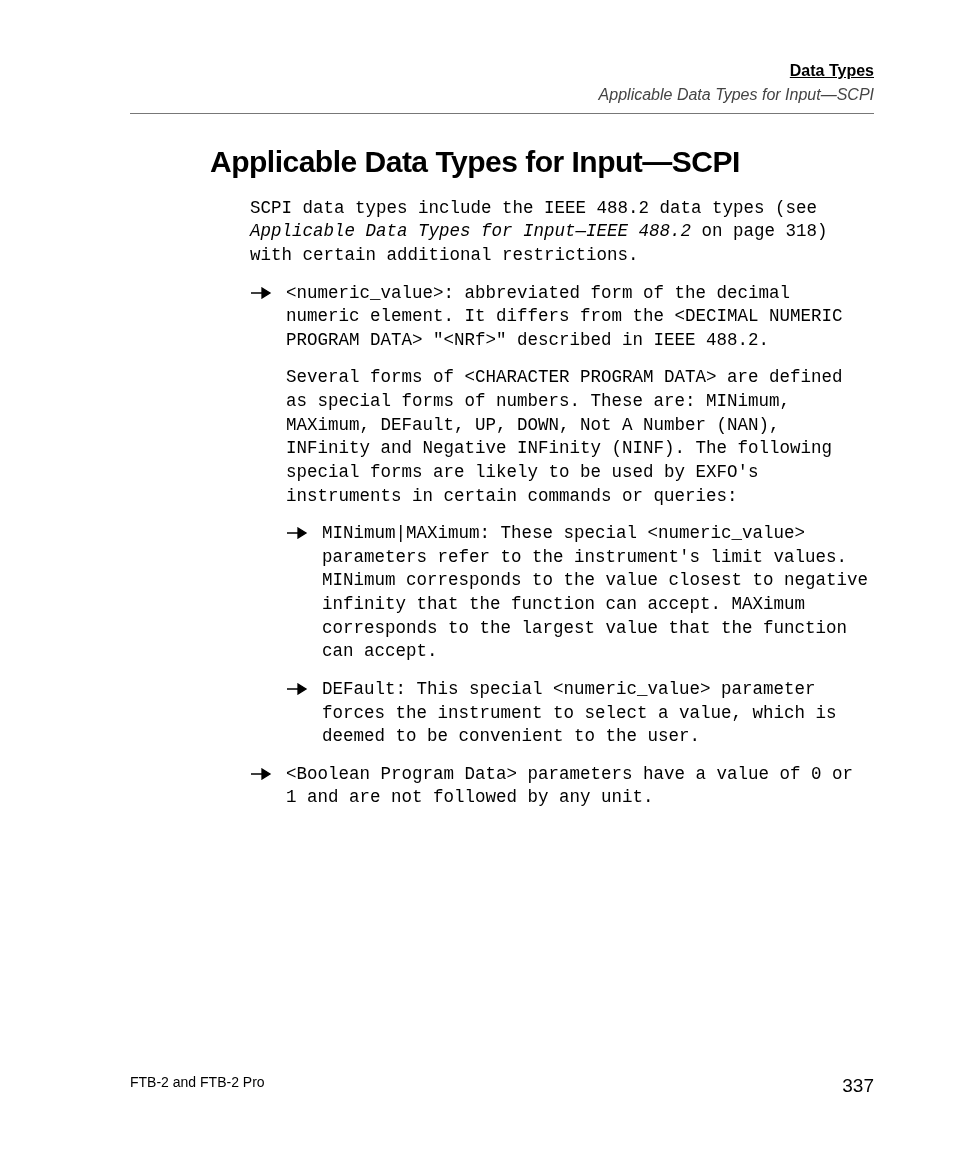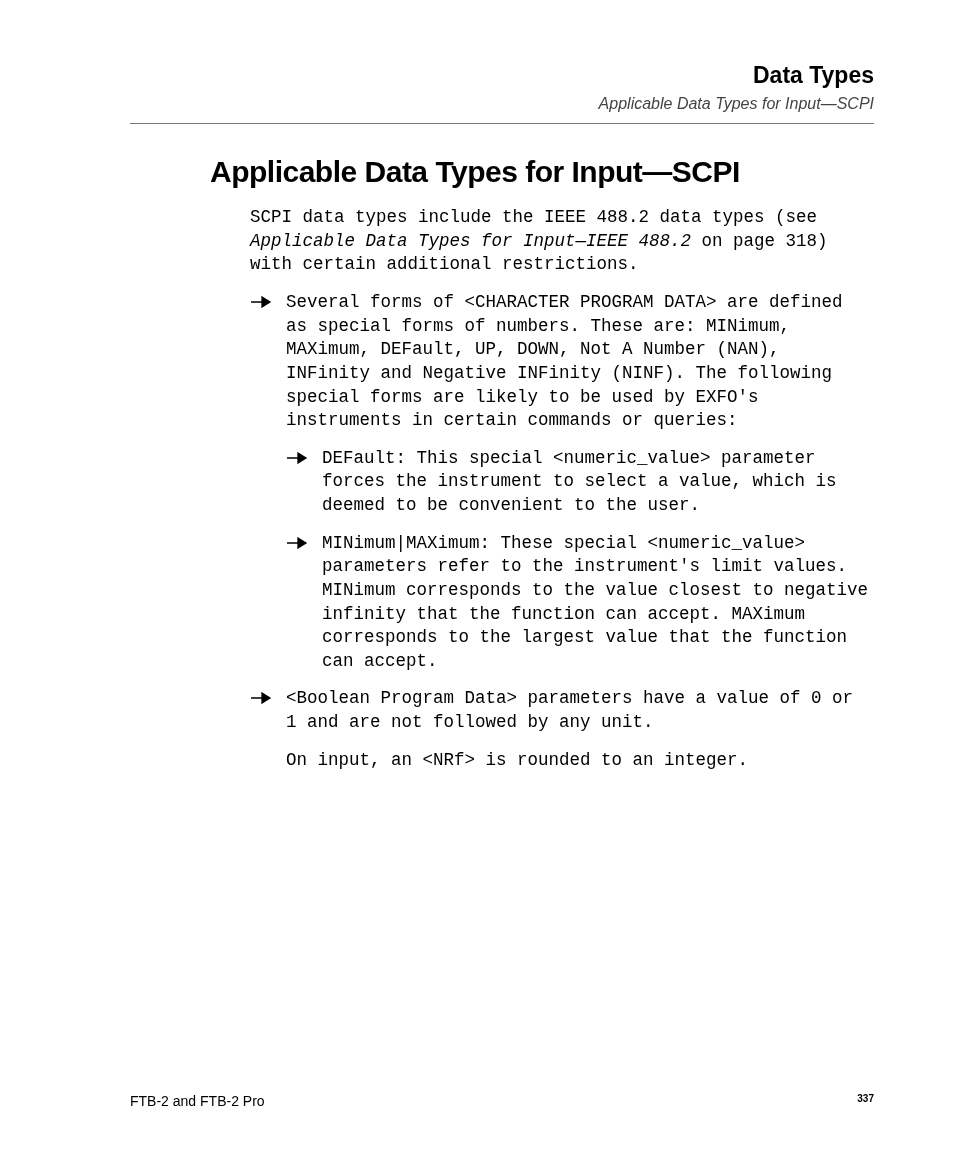--- a/index.html
+++ b/index.html
@@ -20,22 +20,23 @@
   }
   .header-block {
     text-align: right;
     border-bottom: 1.5px solid #777;
     padding-bottom: 8px;
     margin-bottom: 28px;
   }
   .hdr-title {
     font-family: Optima, "Trebuchet MS", Arial, sans-serif;
     font-weight: 700;
-    font-size: 23px;
+    font-size: 16px;
     letter-spacing: 0px;
+    text-decoration: underline;
   }
   .hdr-sub {
     font-family: Optima, "Trebuchet MS", Arial, sans-serif;
     font-style: italic;
     font-size: 16px;
     color: #444;
     margin-top: 2px;
   }
   h1.section-title {
     font-family: Optima, "Trebuchet MS", Arial, sans-serif;
@@ -75,31 +76,31 @@
   }
   .sub-bullet .marker {
     position: absolute;
     left: 0;
     top: 5px;
     width: 24px;
     height: 12px;
   }
   .footer {
     position: absolute;
-    bottom: 48px;
+    bottom: 60px;
     left: 130px;
     right: 80px;
     display: flex;
     justify-content: space-between;
     font-family: Optima, "Trebuchet MS", Arial, sans-serif;
     font-size: 14px;
   }
   .footer .pnum {
-    font-weight: 700;
-    font-size: 10px;
+    font-weight: 400;
+    font-size: 19px;
   }
 </style>
 </head>
 <body>
 
 <div class="page">
 
   <div class="header-block">
     <div class="hdr-title">Data Types</div>
     <div class="hdr-sub">Applicable Data Types for Input—SCPI</div>
@@ -110,43 +111,43 @@
   <div class="content">
 
     <p class="intro">
       <span>SCPI data types include the IEEE 488.2 data types (see </span><span class="italic">Applicable Data Types for Input—IEEE 488.2</span><span> on page 318) with certain additional restrictions.</span>
     </p>
 
     <div class="bullet">
       <svg class="marker" viewBox="0 0 24 12">
         <path d="M1 6 L18 6 M12 1 L20 6 L12 11 Z" stroke="#000" stroke-width="1.3" fill="#000"></path>
       </svg>
+      <p>&lt;numeric_value&gt;: abbreviated form of the decimal numeric element. It differs from the &lt;DECIMAL NUMERIC PROGRAM DATA&gt; "&lt;NRf&gt;" described in IEEE 488.2.</p>
       <p>Several forms of &lt;CHARACTER PROGRAM DATA&gt; are defined as special forms of numbers. These are: MINimum, MAXimum, DEFault, UP, DOWN, Not A Number (NAN), INFinity and Negative INFinity (NINF). The following special forms are likely to be used by EXFO's instruments in certain commands or queries:</p>
 
       <div class="sub-bullet">
         <svg class="marker" viewBox="0 0 24 12">
           <path d="M1 6 L18 6 M12 1 L20 6 L12 11 Z" stroke="#000" stroke-width="1.3" fill="#000"></path>
         </svg>
-        <span>DEFault: This special &lt;numeric_value&gt; parameter forces the instrument to select a value, which is deemed to be convenient to the user.</span>
+        <span>MINimum|MAXimum: These special &lt;numeric_value&gt; parameters refer to the instrument's limit values. MINimum corresponds to the value closest to negative infinity that the function can accept. MAXimum corresponds to the largest value that the function can accept.</span>
       </div>
 
       <div class="sub-bullet">
         <svg class="marker" viewBox="0 0 24 12">
           <path d="M1 6 L18 6 M12 1 L20 6 L12 11 Z" stroke="#000" stroke-width="1.3" fill="#000"></path>
         </svg>
-        <span>MINimum|MAXimum: These special &lt;numeric_value&gt; parameters refer to the instrument's limit values. MINimum corresponds to the value closest to negative infinity that the function can accept. MAXimum corresponds to the largest value that the function can accept.</span>
+        <span>DEFault: This special &lt;numeric_value&gt; parameter forces the instrument to select a value, which is deemed to be convenient to the user.</span>
       </div>
     </div>
 
     <div class="bullet">
       <svg class="marker" viewBox="0 0 24 12">
         <path d="M1 6 L18 6 M12 1 L20 6 L12 11 Z" stroke="#000" stroke-width="1.3" fill="#000"></path>
       </svg>
       <p>&lt;Boolean Program Data&gt; parameters have a value of 0 or 1 and are not followed by any unit.</p>
-      <p>On input, an &lt;NRf&gt; is rounded to an integer.</p>
     </div>
 
   </div>
 
   <div class="footer">
     <span>FTB-2 and FTB-2 Pro</span>
     <span class="pnum">337</span>
   </div>
 
 </div>

